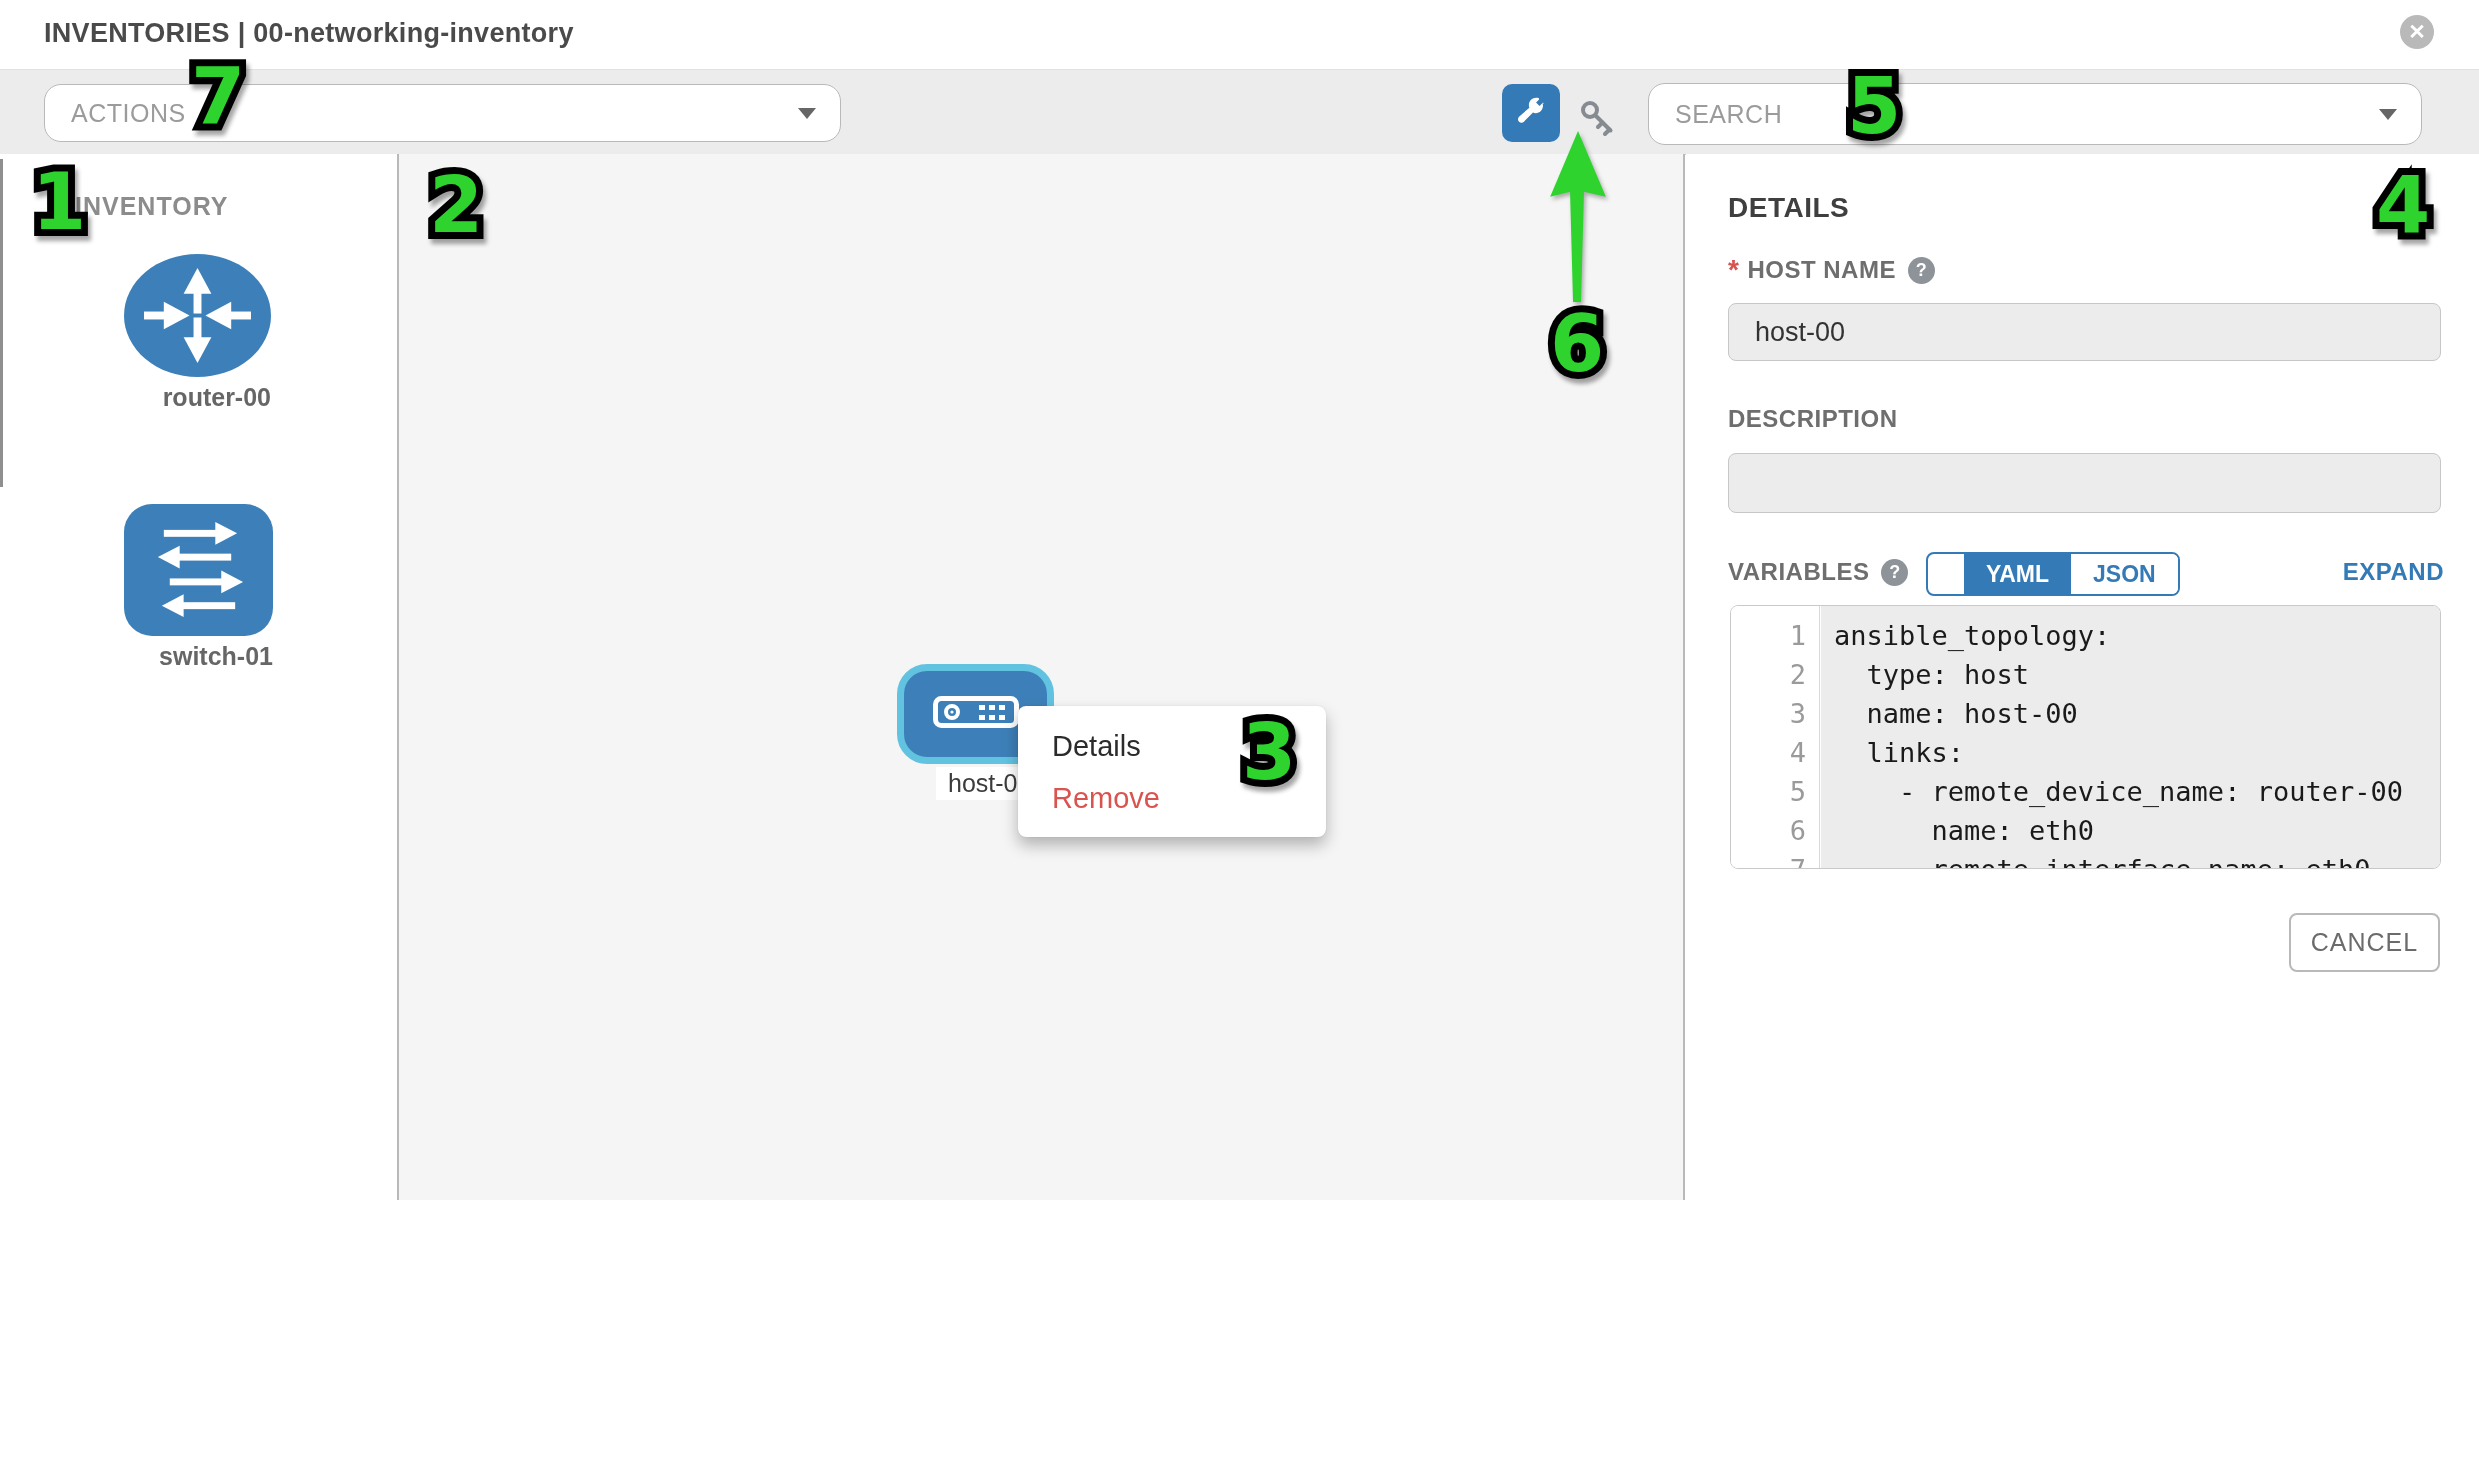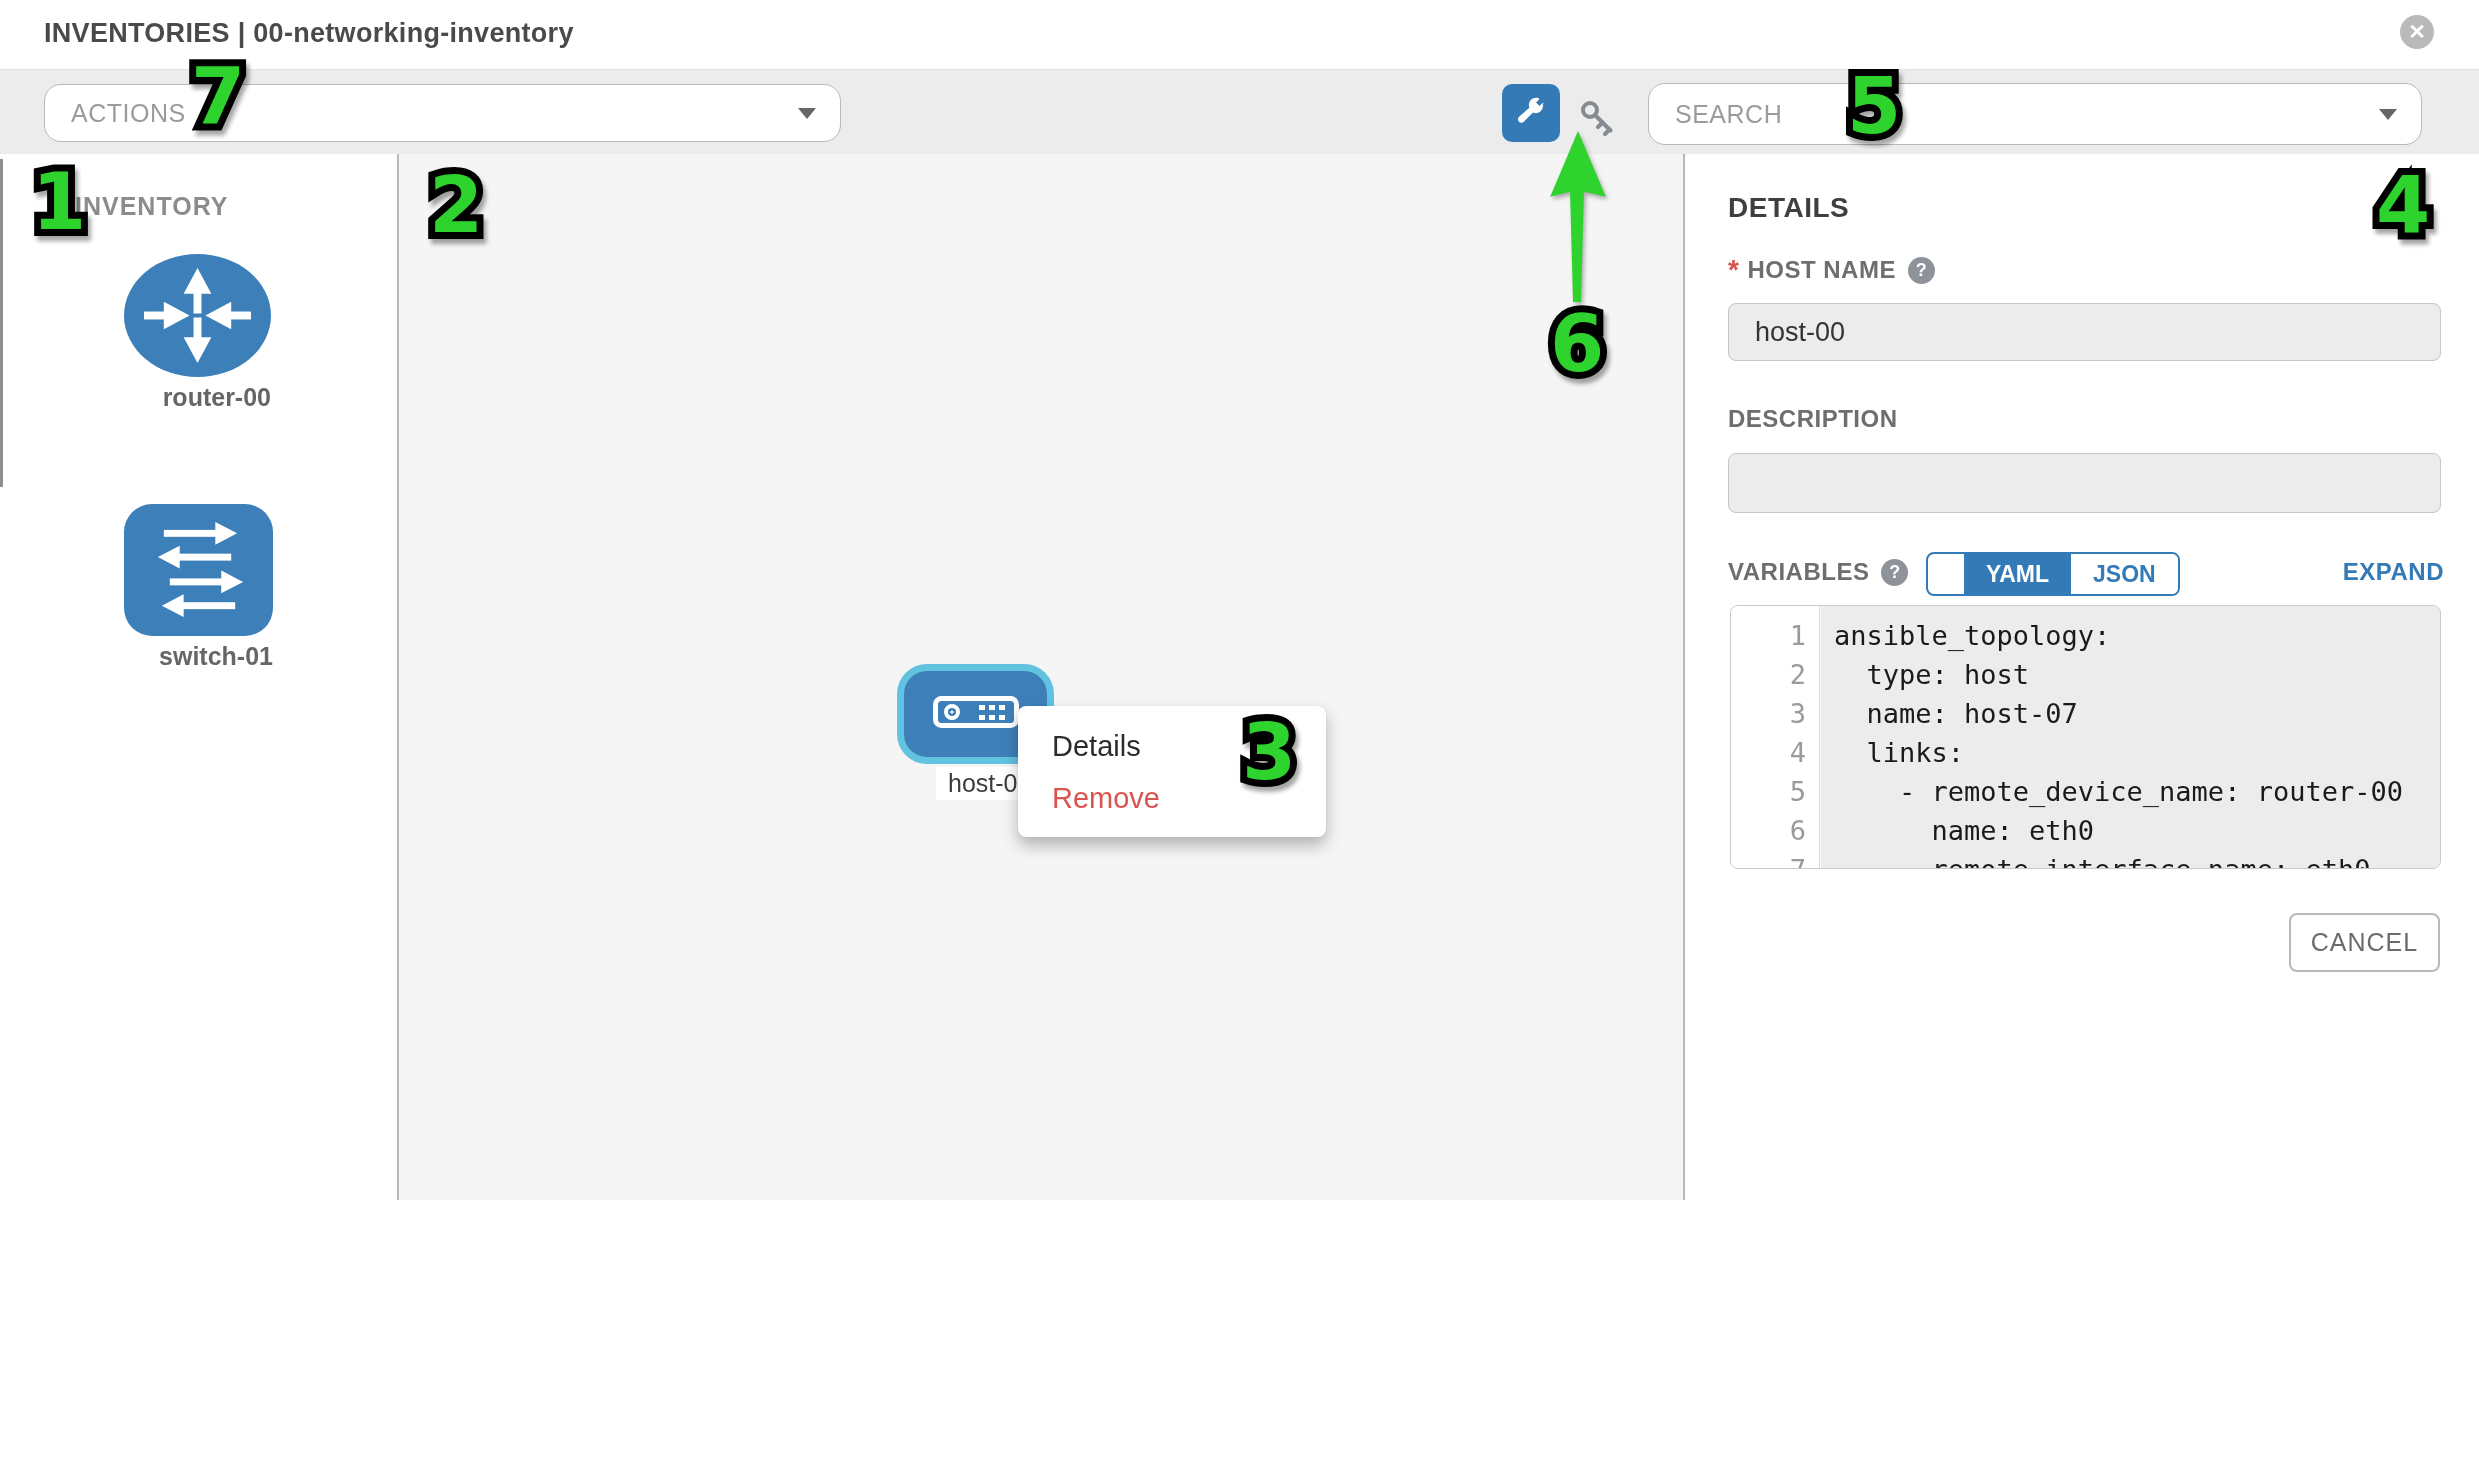--- a/index.html
+++ b/index.html
@@ -272,21 +272,21 @@
         <div class="code-line">
           <span class="line-num">1</span>
           <span class="code-text">ansible_topology:</span>
         </div>
         <div class="code-line">
           <span class="line-num">2</span>
           <span class="code-text">  type: host</span>
         </div>
         <div class="code-line">
           <span class="line-num">3</span>
-          <span class="code-text">  name: host-07</span>
+          <span class="code-text">  name: host-00</span>
         </div>
         <div class="code-line">
           <span class="line-num">4</span>
           <span class="code-text">  links:</span>
         </div>
         <div class="code-line">
           <span class="line-num">5</span>
           <span class="code-text">    - remote_device_name: router-00</span>
         </div>
         <div class="code-line">

